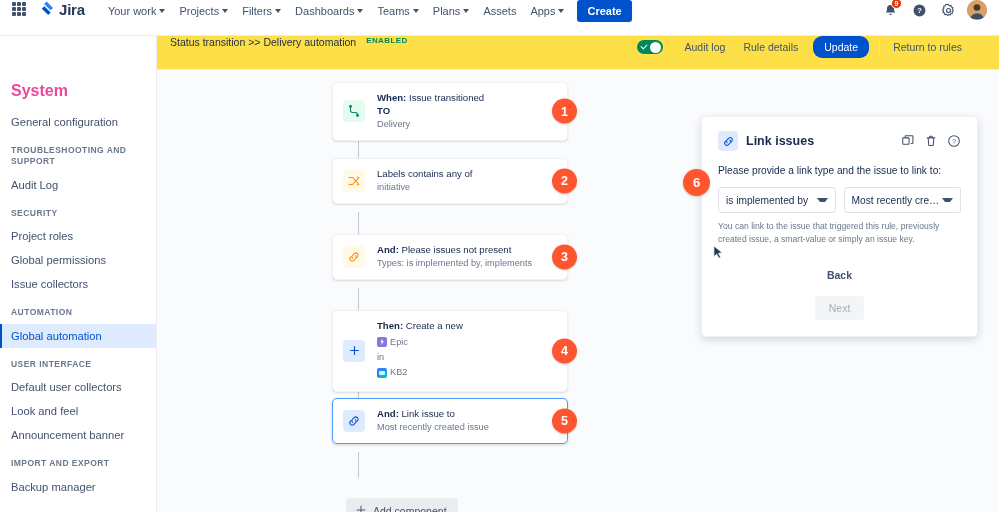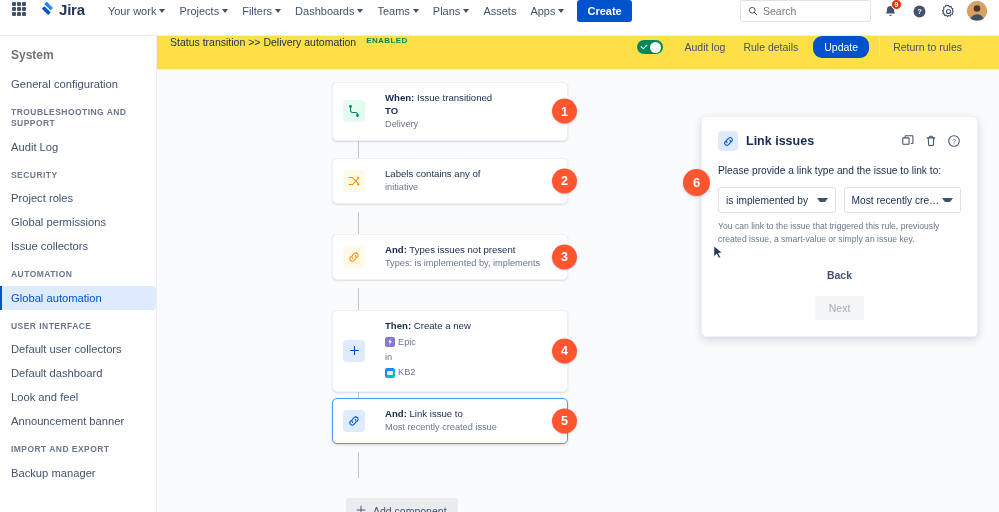--- a/index.html
+++ b/index.html
@@ -67,21 +67,21 @@
 
   
   .shell { display: flex; height: 476px; width: 999px; }
 
   
   .sidebar {
     width: 157px; min-width: 157px; height: 476px;
     background: #ffffff; border-right: 1px solid #ebecf0;
     padding: 12px 0 0 0; overflow: hidden;
   }
-  .side-title { font-size: 12px; font-weight: 700; color: #737373; padding: 0 11px 10px 11px; }
+  .side-title { font-size: 16px; font-weight: 700; color: #ec4899; padding: 0 11px 10px 11px; margin-top: 34px; }
   .side-head {
     font-size: 8.5px; font-weight: 700; color: #6b778c; letter-spacing: .45px;
     padding: 11px 11px 5px 11px; text-transform: uppercase; line-height: 1.35;
   }
   .side-link {
     font-size: 11.2px; color: #42526e; padding: 6px 11px; cursor: pointer;
     display: block; white-space: nowrap; border-radius: 0 3px 3px 0;
   }
   .side-link.active {
     background: #deebff; color: #0052cc; font-weight: 400;
@@ -126,21 +126,21 @@
   .canvas { position: relative; height: 442px; background: #fafbfc; overflow: hidden; }
 
   .flow { position: absolute; left: 175px; top: 12px; width: 236px; }
   .connector {
     position: absolute; left: 26px; width: 1px; background: #c1c7d0;
   }
 
   .card {
     position: relative; background: #fff; border: 1px solid #f0f1f3;
     border-radius: 5px; box-shadow: 0 1px 2px rgba(9,30,66,.14);
-    display: flex; align-items: center; gap: 20px;
+    display: flex; align-items: center; gap: 12px;
     padding: 9px 10px; margin-bottom: 0; cursor: pointer; width: 236px;
   }
   .card.selected { border: 1.6px solid #4c9aff; box-shadow: 0 1px 3px rgba(9,30,66,.18); }
   .card-icon {
     width: 22px; height: 22px; min-width: 22px; border-radius: 4px;
     display: flex; align-items: center; justify-content: center;
   }
   .ic-green { background: #e3fcef; }
   .ic-yellow { background: #fffae6; }
   .ic-blue { background: #deebff; }
@@ -270,29 +270,20 @@
       <span>Assets</span>
     </div>
     <div class="navitem">
       <span>Apps</span>
       <i class="caret"></i>
     </div>
     <button class="create-btn">Create</button>
   </div>
 
   <div class="nav-right">
-    <div class="searchbox">
-      <span>
-        <svg width="10" height="10" viewBox="0 0 16 16">
-          <circle cx="6.8" cy="6.8" r="4.6" fill="none" stroke="#42526e" stroke-width="1.6"></circle>
-          <line x1="10.2" y1="10.2" x2="14" y2="14" stroke="#42526e" stroke-width="1.6" stroke-linecap="round"></line>
-        </svg>
-      </span>
-      <input type="text" placeholder="Search" style="">
-    </div>
 
     <div class="icon-btn">
       <svg width="15" height="15" viewBox="0 0 24 24">
         <path d="M12 3a5.6 5.6 0 0 0-5.6 5.6c0 4.4-1.5 5.4-1.5 6.4h14.2c0-1-1.5-2-1.5-6.4A5.6 5.6 0 0 0 12 3z" fill="#42526e"></path>
         <path d="M10 17a2 2 0 0 0 4 0z" fill="#42526e"></path>
       </svg>
       <span class="badge-dot">9</span>
     </div>
 
     <div class="icon-btn">
@@ -332,21 +323,20 @@
     <div class="side-head">SECURITY</div>
     <div class="side-link">Project roles</div>
     <div class="side-link">Global permissions</div>
     <div class="side-link">Issue collectors</div>
 
     <div class="side-head">AUTOMATION</div>
     <div class="side-link active">Global automation</div>
 
     <div class="side-head">USER INTERFACE</div>
     <div class="side-link">Default user collectors</div>
-    <div class="side-link">Default dashboard</div>
     <div class="side-link">Look and feel</div>
     <div class="side-link">Announcement banner</div>
 
     <div class="side-head">IMPORT AND EXPORT</div>
     <div class="side-link partial">Backup manager</div>
   </nav>
 
   <section class="main">
 
     <div class="statusbar">
@@ -408,21 +398,21 @@
         </div>
 
         <div class="card" style="position:absolute;top:152px;left:0;">
           <div class="card-icon ic-yellow">
             <svg width="14" height="14" viewBox="0 0 20 20">
               <path d="M8 12a3.3 3.3 0 0 1 0-4.7l2.2-2.2a3.3 3.3 0 0 1 4.7 4.7l-1 1" fill="none" stroke="#ff8b00" stroke-width="1.5" stroke-linecap="round"></path>
               <path d="M12 8a3.3 3.3 0 0 1 0 4.7l-2.2 2.2a3.3 3.3 0 0 1-4.7-4.7l1-1" fill="none" stroke="#ff8b00" stroke-width="1.5" stroke-linecap="round"></path>
             </svg>
           </div>
           <div class="card-body">
-            <div class="card-title"><b>And:</b><span> Types issues not present</span></div>
+            <div class="card-title"><b>And:</b><span> Please issues not present</span></div>
             <div class="card-sub">Types: is implemented by, implements</div>
           </div>
           <div class="step-badge">3</div>
         </div>
 
         <div class="card" style="position:absolute;top:228px;left:0;">
           <div class="card-icon ic-blue">
             <svg width="13" height="13" viewBox="0 0 20 20">
               <path d="M10 4v12M4 10h12" stroke="#0052cc" stroke-width="1.7" stroke-linecap="round"></path>
             </svg>

